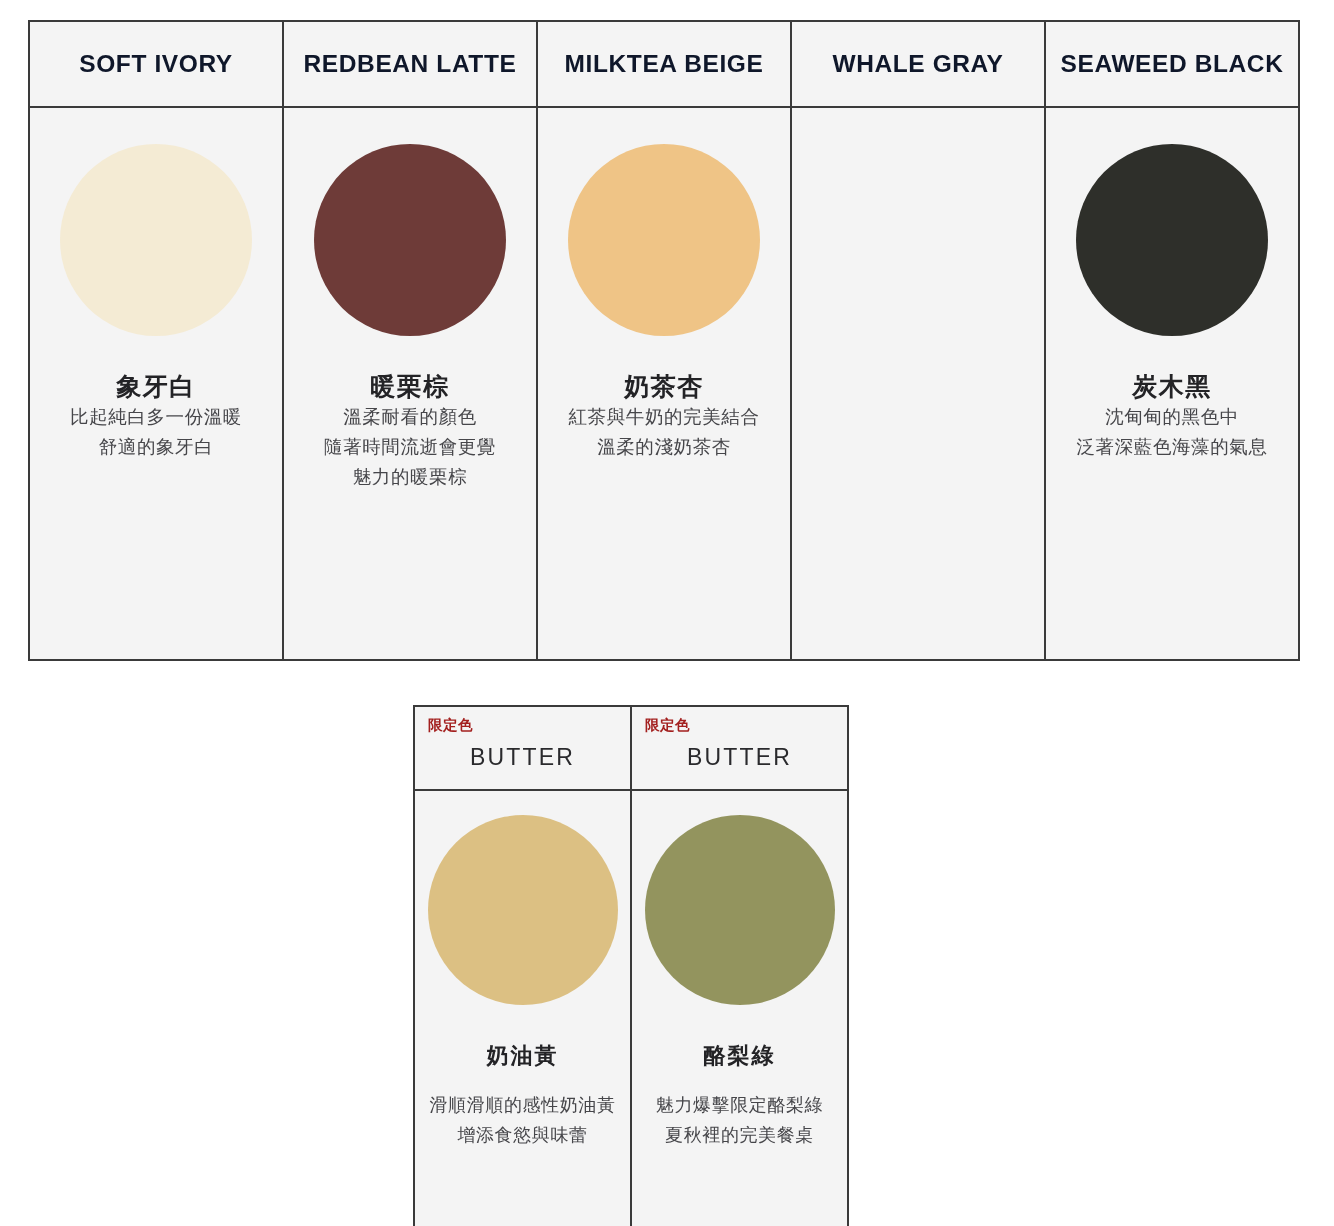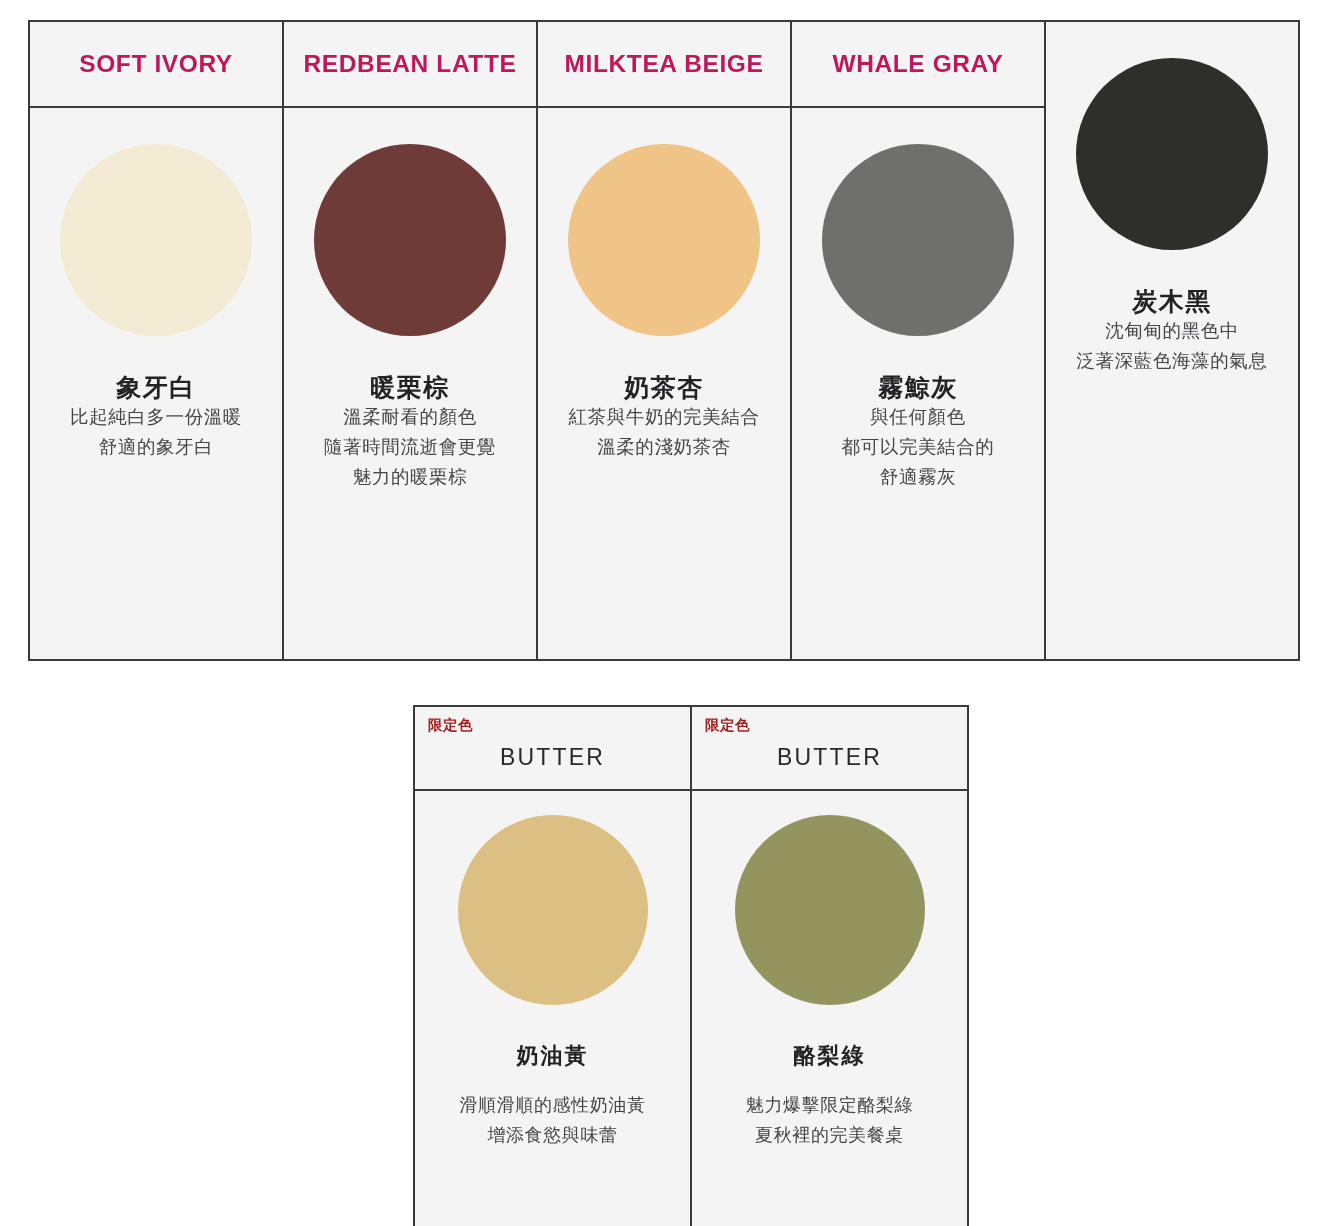--- a/index.html
+++ b/index.html
@@ -48,21 +48,21 @@
     align-items: center;
     justify-content: center;
     position: relative;
     background: #f4f4f4;
   }
 
   .col-header-title {
     font-size: 24.5px;
     font-weight: bold;
     letter-spacing: 0.6px;
-    color: #be185d;
+    color: #0f172a;
     text-align: center;
     white-space: nowrap;
   }
 
   .col-body {
     flex: 1 1 auto;
     display: flex;
     flex-direction: column;
     align-items: center;
     padding-top: 36px;
@@ -77,38 +77,39 @@
   }
 
   .color-name-cn {
     margin-top: 36px;
     font-size: 25px;
     font-weight: bold;
     color: #232326;
     letter-spacing: 1.5px;
     text-align: right;
     line-height: 1.2;
+    font-family: Liberation Serif, serif;
   }
 
   .color-desc-cn {
     font-size: 18.5px;
     color: #46464a;
     line-height: 1.62;
     text-align: center;
     letter-spacing: 0.6px;
     white-space: pre-line;
     padding: 0 8px;
   }
 
   
   .palette-limited {
     position: absolute;
     left: 413px;
     top: 705px;
-    width: 556px;
+    width: 436px;
     height: 521px;
     display: flex;
     border: 2px solid #3a3a3a;
     border-bottom: none;
     background: #f4f4f4;
   }
 
   .palette-limited .swatch-col {
     flex: 1 1 0;
     display: flex;
@@ -203,30 +204,26 @@
         <div class="color-name-cn">奶茶杏</div>
         <div class="color-desc-cn">紅茶與牛奶的完美結合
 溫柔的淺奶茶杏</div>
       </div>
     </div>
 
     <div class="swatch-col">
       <div class="col-header">
         <div class="col-header-title">WHALE GRAY</div>
       </div>
-      <div class="col-body">
-        <div class="swatch-dot" style="background-color: rgb(111, 111, 109);"></div>
-        <div class="color-name-cn">霧鯨灰</div>
-        <div class="color-desc-cn">與任何顏色
-都可以完美結合的
-舒適霧灰</div>
-      </div>
-    </div>
-
-    <div class="swatch-col">
+    </div>
+
+    <div class="swatch-col">
+      <div class="col-header">
+        <div class="col-header-title">SEAWEED BLACK</div>
+      </div>
       <div class="col-body">
         <div class="swatch-dot" style="background-color: rgb(46, 47, 42);"></div>
         <div class="color-name-cn">炭木黑</div>
         <div class="color-desc-cn">沈甸甸的黑色中
 泛著深藍色海藻的氣息</div>
       </div>
     </div>
 
   </div>
 

